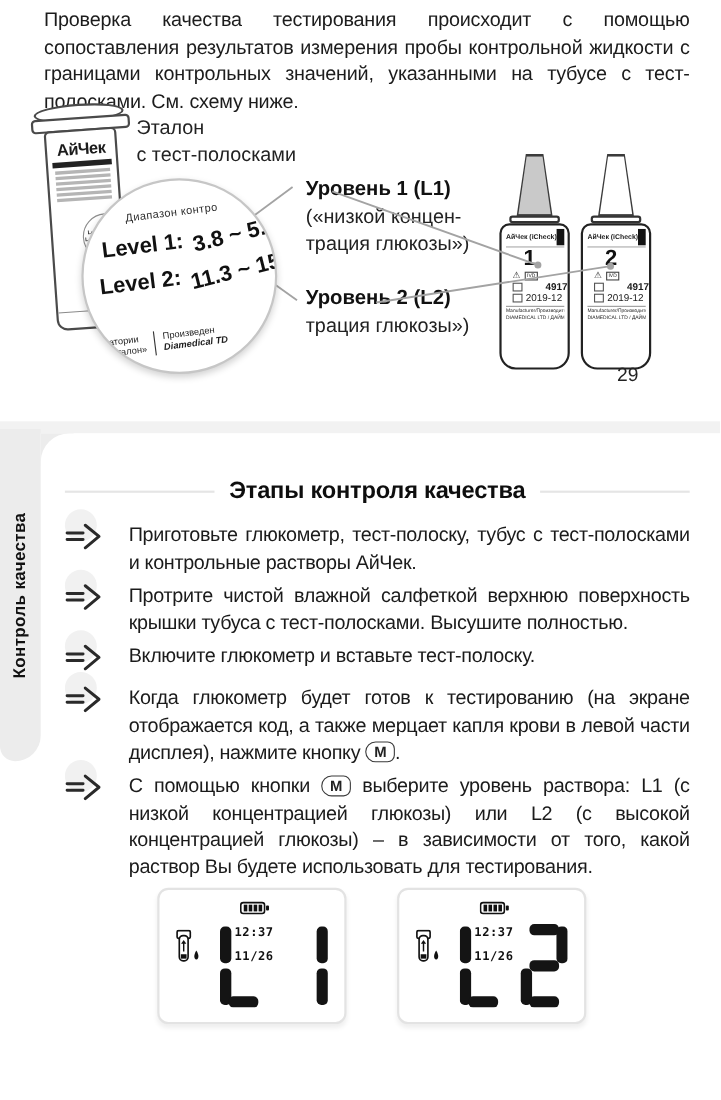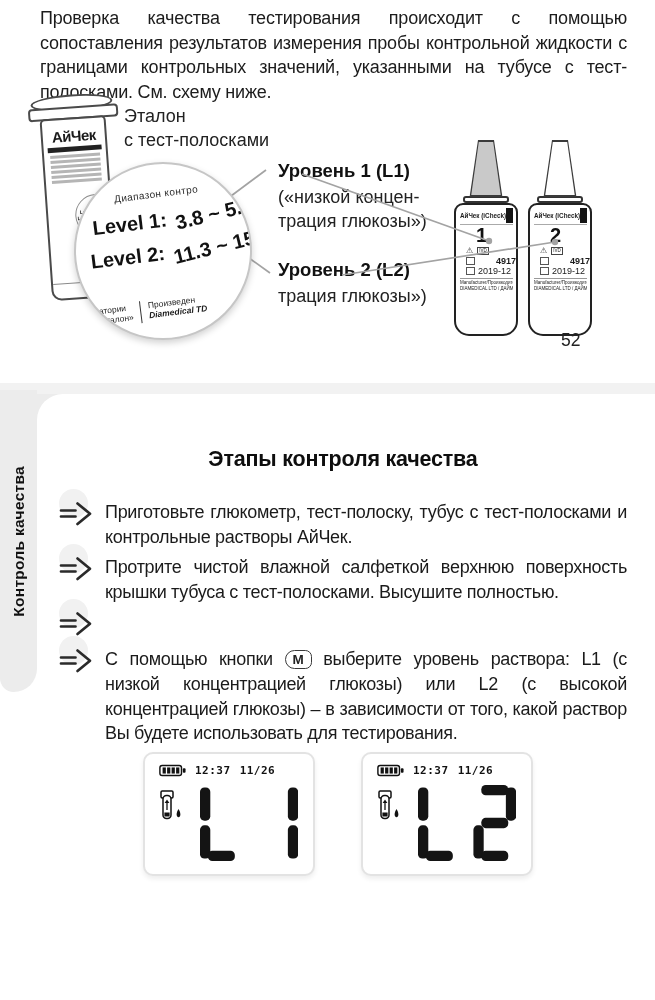--- a/index.html
+++ b/index.html
@@ -71,37 +71,37 @@
   
   .bottom{position:absolute;top:383px;left:0;width:655px;height:617px;background:#fff;}
   .gray-band{position:absolute;top:0;left:0;right:0;height:11px;background:#f2f2f2;}
   .corner{position:absolute;left:37px;top:11px;width:30px;height:30px;background:#ececec;z-index:0;}
   .panel{position:absolute;left:37px;top:11px;right:0;bottom:0;background:#fff;border-top-left-radius:26px;
          padding:40px 28px 0 22px;z-index:1;box-sizing:border-box;}
   .side-tab{position:absolute;left:0;top:7px;width:37px;height:302px;background:#ececec;
             border-radius:0 0 24px 14px;z-index:2;display:flex;align-items:center;justify-content:center;}
   .side-tab span{writing-mode:vertical-rl;transform:rotate(180deg);font-size:15.5px;font-weight:600;
                  color:#111;letter-spacing:.3px;white-space:nowrap;}
-  .title-row{display:flex;align-items:center;gap:13px;flex-direction:column;}
+  .title-row{display:flex;align-items:center;gap:13px;}
   .rule{flex:1;height:2px;background:#e5e5e5;}
   .title-row h2{margin:0;font-size:21.5px;letter-spacing:-0.2px;color:#0e0e0e;white-space:nowrap;}
   .steps{margin-top:15px;}
-  .step{display:flex;gap:2px;margin-bottom:6px;}
+  .step{display:flex;gap:14px;margin-bottom:6px;}
   .sicon{position:relative;width:44px;flex:none;padding-top:1px;}
   .bubble{position:absolute;left:0;top:-11px;width:29px;height:29px;border-radius:50%;background:#f1f1f1;}
   .arr{position:relative;width:37px;height:26px;}
   .stext{margin:0;font-size:18px;line-height:24.6px;letter-spacing:-0.3px;text-align:justify;color:#1b1b1b;}
   .mbtn{display:inline-block;min-width:19px;text-align:center;border:1.7px solid #3a3a3a;
         border-radius:10px 7px 7px 10px;font-weight:700;font-size:13.5px;line-height:17px;
         padding:0 3px;vertical-align:1.5px;color:#222;}
   
   .displays{display:flex;gap:46px;margin:4px 0 0 84px;}
   .lcd{position:relative;width:172px;height:124px;background:#fff;border:2px solid #e3e3e3;border-radius:10px;
        box-shadow:0 3px 5px rgba(0,0,0,.07);box-sizing:border-box;}
-  .lcd-head{display:flex;align-items:center;gap:9px;padding:10px 10px 0 14px;}
+  .lcd-head{display:flex;align-items:center;gap:9px;padding:10px 10px 0 14px;flex-direction:column;}
   .batt{width:27px;height:13px;flex:none;}
   .lcd-time,.lcd-date{font-family:"DejaVu Sans Mono",monospace;font-size:11px;font-weight:bold;
                       letter-spacing:.5px;color:#111;}
   .strip{position:absolute;left:12px;top:36px;width:26px;height:36px;}
   .lcd-seg{position:absolute;right:15px;bottom:13px;height:76px;}
 </style>
 </head>
 <body>
 
 <div class="page">
@@ -237,21 +237,21 @@
         </div>
       </div>
 
       <svg class="callouts-top" viewBox="0 0 655 291">
         <line x1="302" y1="82" x2="489" y2="149"></line>
         <line x1="342" y1="183" x2="555" y2="150"></line>
         <circle cx="489" cy="149" r="3.2"></circle>
           <circle cx="555" cy="150" r="3.2"></circle>
       </svg>
 
-      <div class="pageno">52</div>
+      <div class="pageno">29</div>
     </div>
   </section>
 
   <section class="bottom">
     <div class="gray-band"></div>
     <div class="corner"></div>
     <div class="side-tab">
       <span>Контроль качества</span>
     </div>
     <div class="panel">
@@ -273,20 +273,28 @@
                 <path d="M1.5 9.5H16M1.5 15.5H16" stroke="#2a2a2a" stroke-width="2.7" stroke-linecap="round" fill="none"></path>
                 <path d="M18 2.5 L30.5 12.7 L18 23" fill="none" stroke="#2a2a2a" stroke-width="2.7" stroke-linejoin="round" stroke-linecap="round"></path>
               </svg></div>
             <p class="stext">Протрите чистой влажной салфеткой верхнюю поверхность крышки тубуса с тест-полосками. Высушите полностью.</p>
           </div>
           <div class="step">
             <div class="sicon"><span class="bubble"></span><svg class="arr" viewBox="0 0 36 26">
                 <path d="M1.5 9.5H16M1.5 15.5H16" stroke="#2a2a2a" stroke-width="2.7" stroke-linecap="round" fill="none"></path>
                 <path d="M18 2.5 L30.5 12.7 L18 23" fill="none" stroke="#2a2a2a" stroke-width="2.7" stroke-linejoin="round" stroke-linecap="round"></path>
               </svg></div>
+            <p class="stext">Включите глюкометр и вставьте тест-полоску.</p>
+          </div>
+          <div class="step">
+            <div class="sicon"><span class="bubble"></span><svg class="arr" viewBox="0 0 36 26">
+                <path d="M1.5 9.5H16M1.5 15.5H16" stroke="#2a2a2a" stroke-width="2.7" stroke-linecap="round" fill="none"></path>
+                <path d="M18 2.5 L30.5 12.7 L18 23" fill="none" stroke="#2a2a2a" stroke-width="2.7" stroke-linejoin="round" stroke-linecap="round"></path>
+              </svg></div>
+            <p class="stext">Когда глюкометр будет готов к тестированию (на экране отображается код, а также мерцает капля крови в левой части дисплея), нажмите кнопку <span class="mbtn">М</span>.</p>
           </div>
           <div class="step">
             <div class="sicon"><span class="bubble"></span><svg class="arr" viewBox="0 0 36 26">
                 <path d="M1.5 9.5H16M1.5 15.5H16" stroke="#2a2a2a" stroke-width="2.7" stroke-linecap="round" fill="none"></path>
                 <path d="M18 2.5 L30.5 12.7 L18 23" fill="none" stroke="#2a2a2a" stroke-width="2.7" stroke-linejoin="round" stroke-linecap="round"></path>
               </svg></div>
             <p class="stext">С помощью кнопки <span class="mbtn">М</span> выберите уровень раствора: L1 (с низкой концентрацией глюкозы) или L2 (с высокой концентрацией глюкозы) – в зависимости от того, какой раствор Вы будете использовать для тестирования.</p>
           </div>
         </div>
       <div class="displays">

